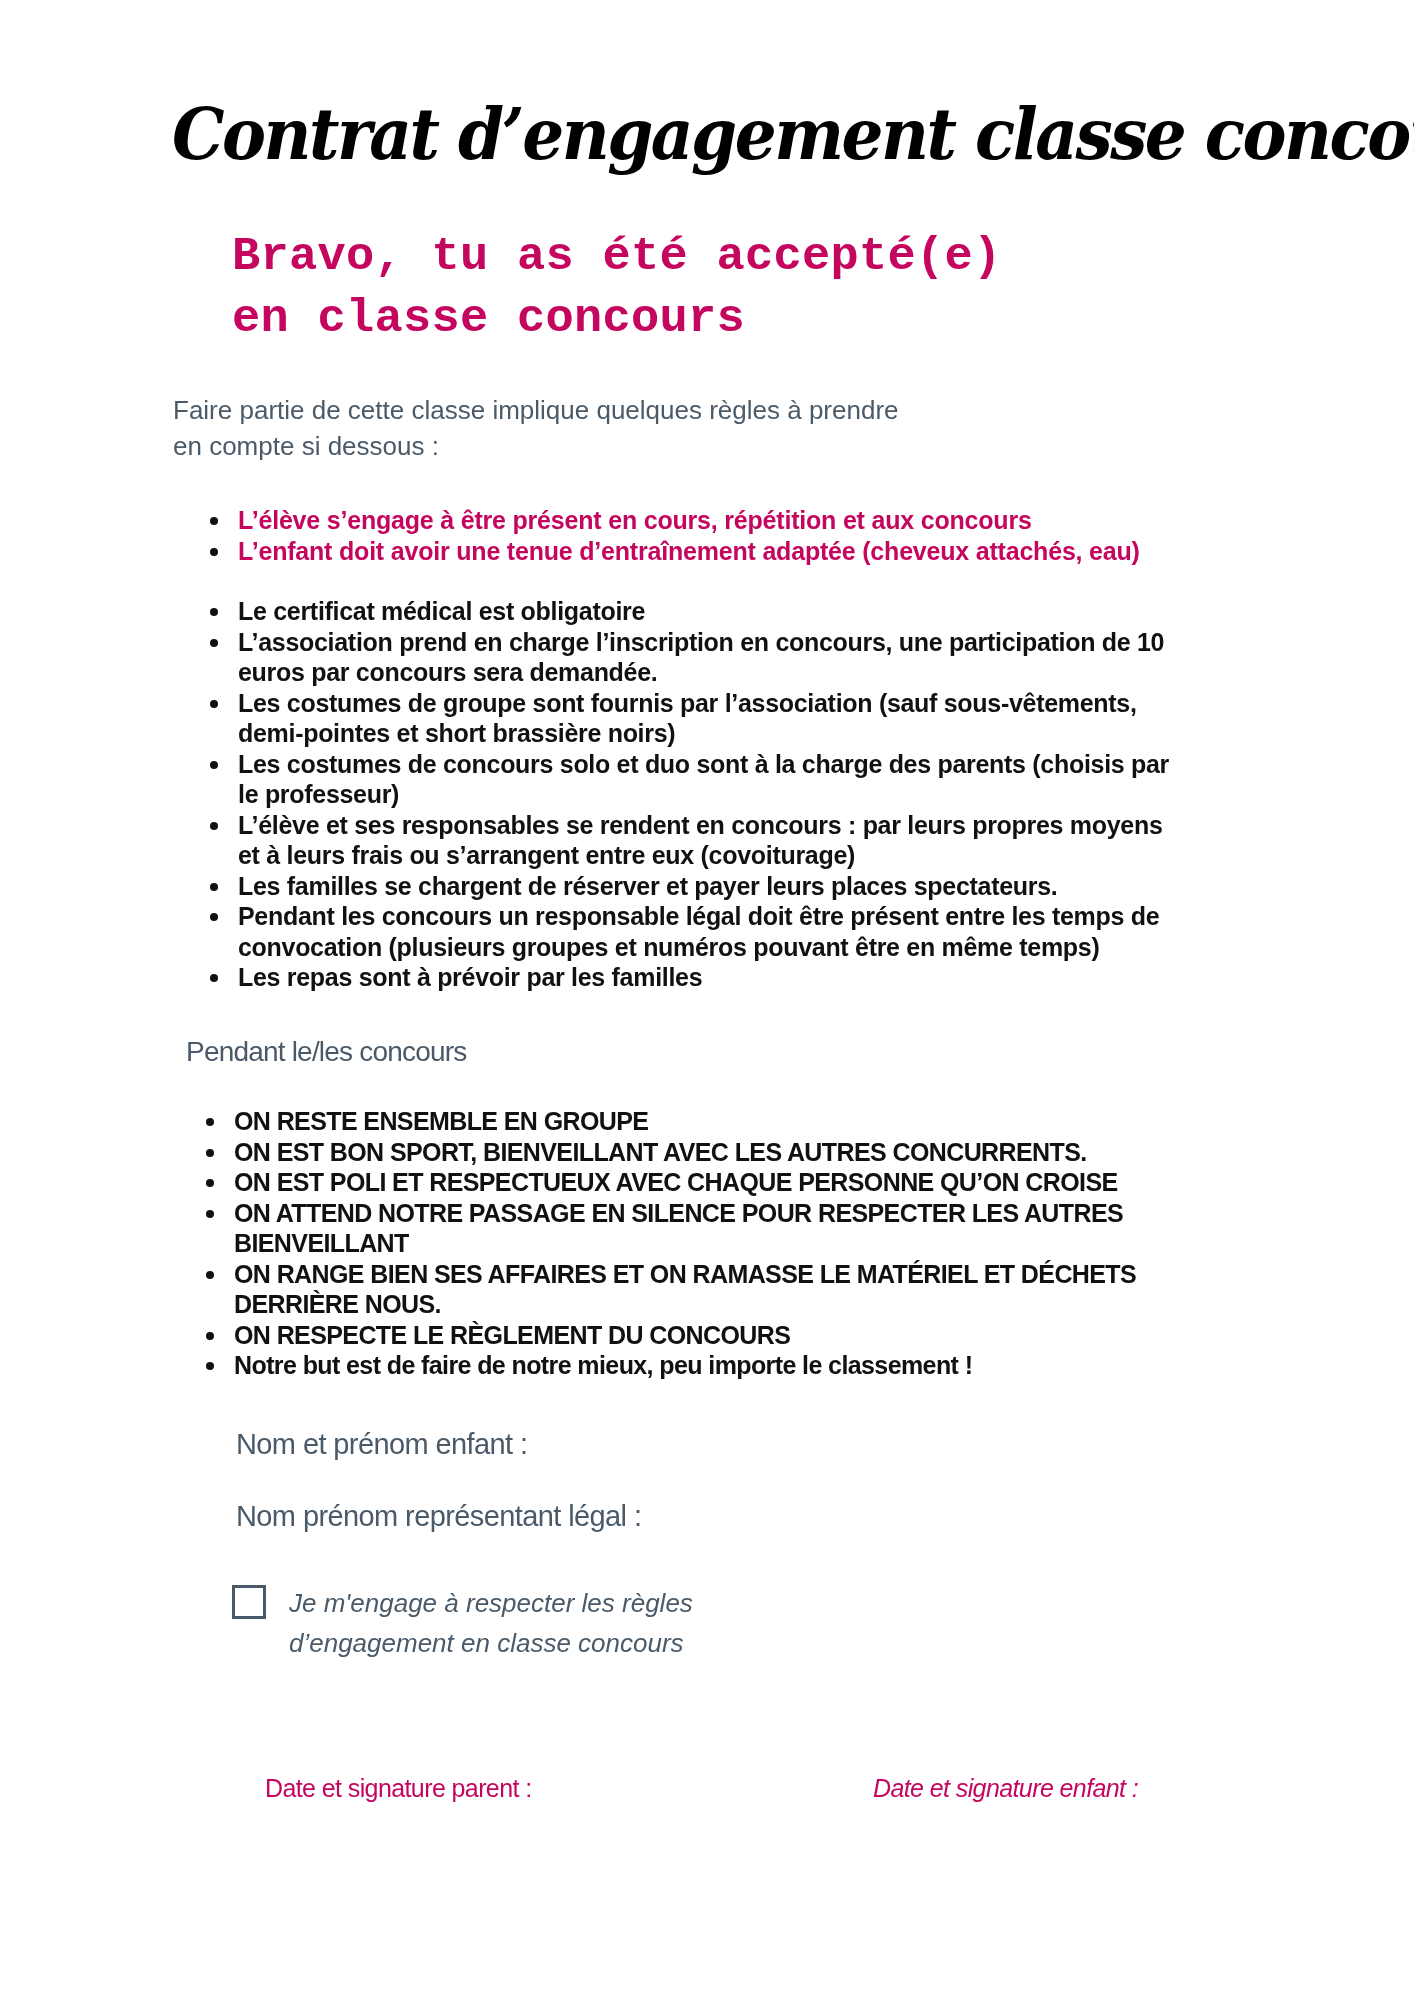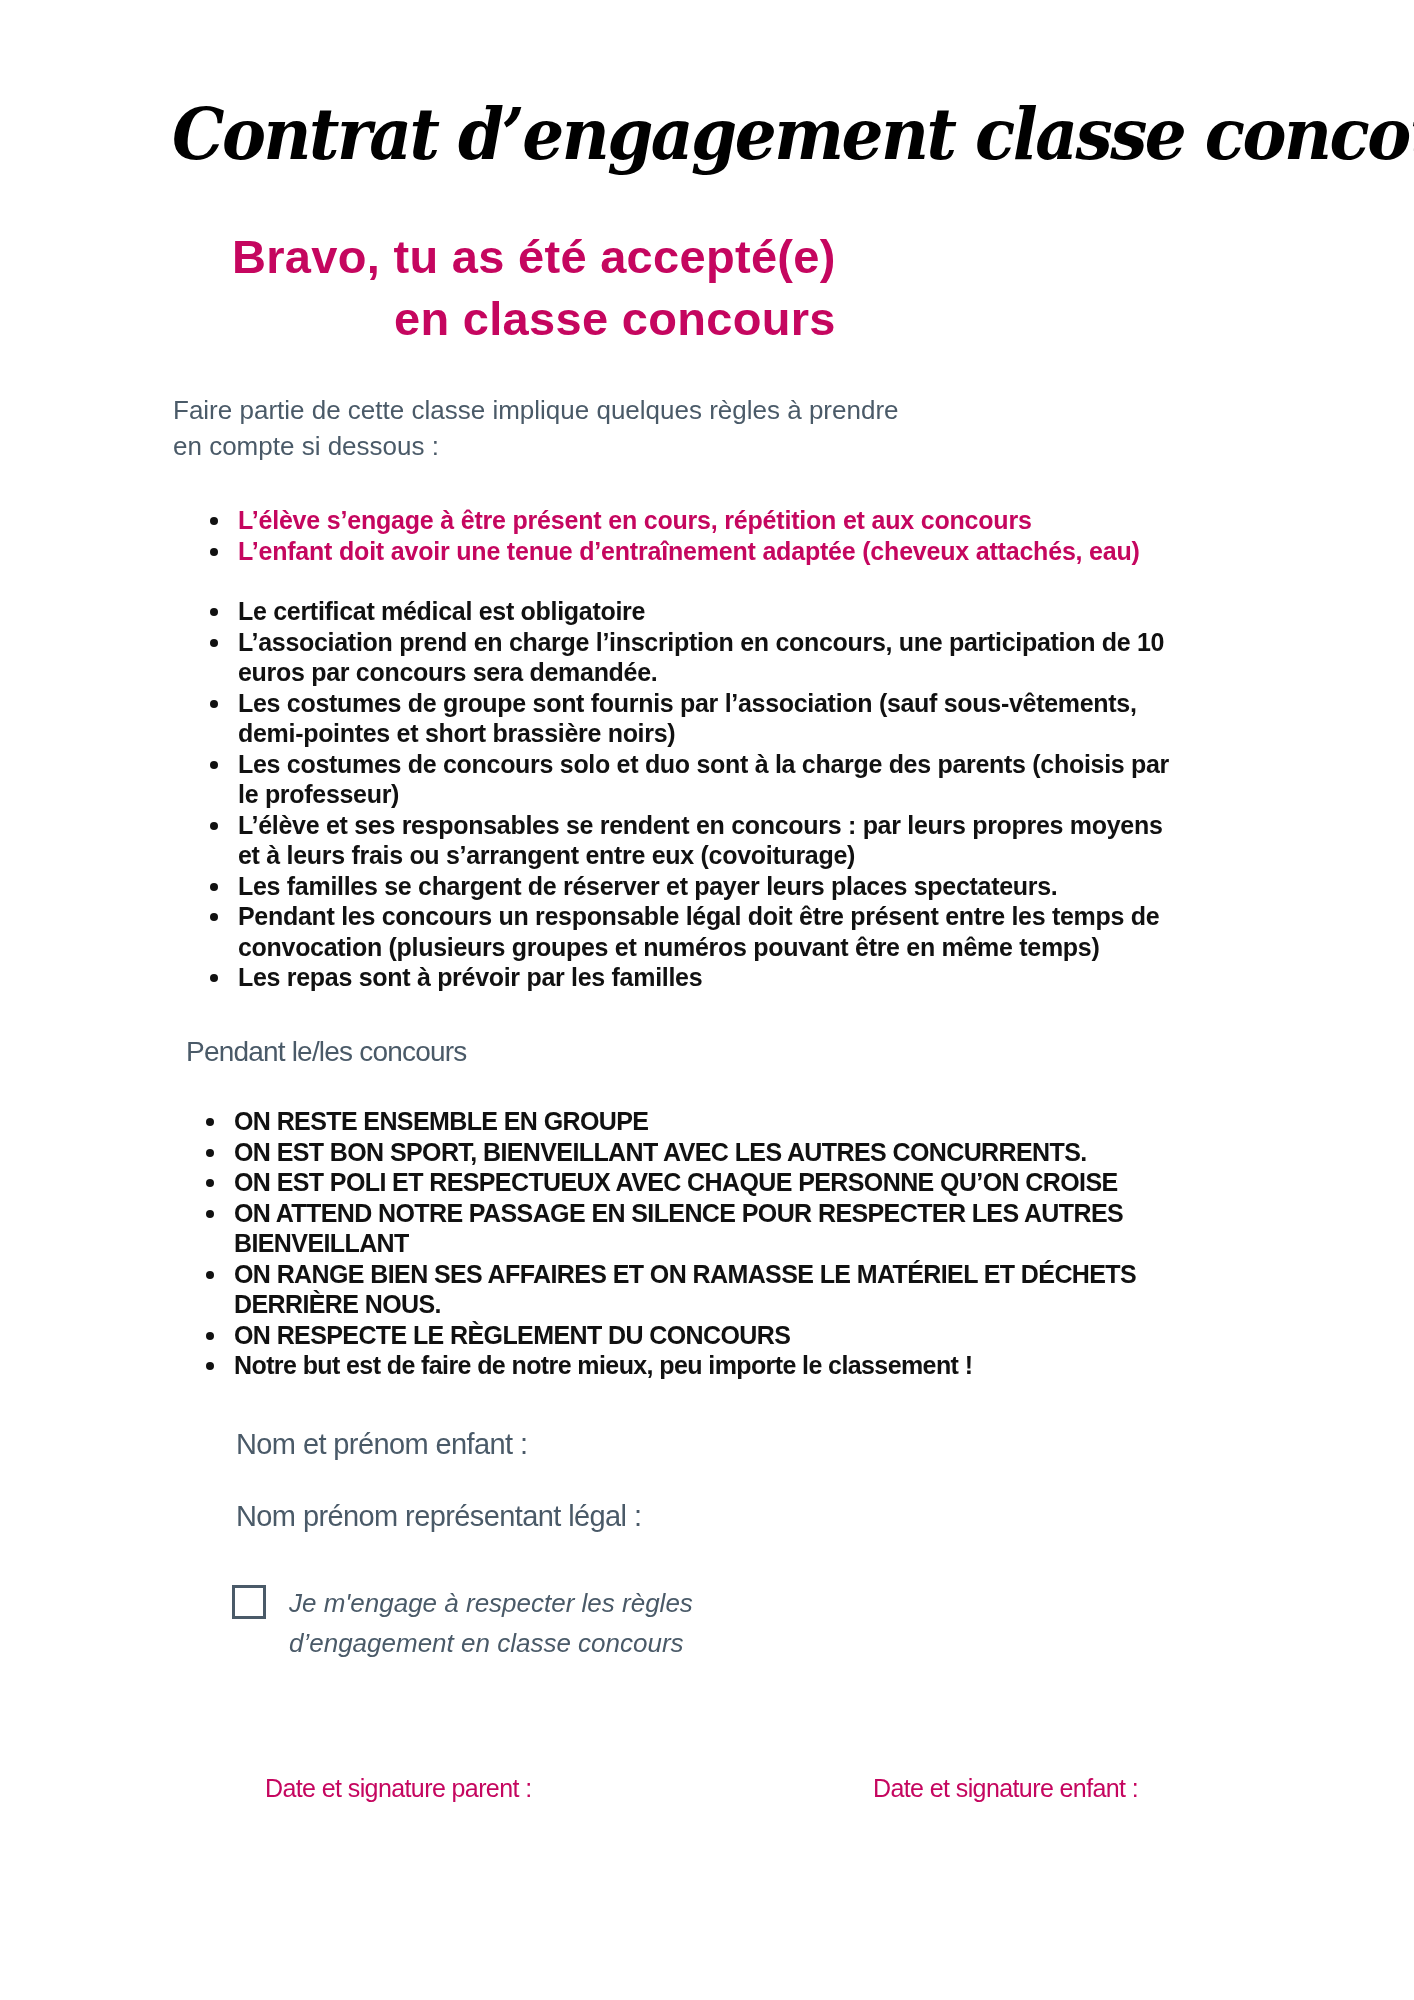--- a/index.html
+++ b/index.html
@@ -34,27 +34,26 @@
       color: #000000;
       white-space: nowrap;
       line-height: 1.2;
       transform: scaleY(1.08);
       transform-origin: left top;
     }
     .headline {
       position: absolute;
       left: 232px;
       top: 226px;
-      font-family: Liberation Sans, sans-serif;
+      font-family: Liberation Mono, monospace;
       font-weight: bold;
       font-size: 47px;
       line-height: 62px;
       color: #C5065F;
       letter-spacing: 0.3px;
-      text-align: right;
     }
     .headline span { display: block; white-space: nowrap; }
     .intro {
       position: absolute;
       left: 173px;
       top: 392px;
       font-size: 26px;
       line-height: 36px;
       color: #4A5A68;
     }
@@ -131,21 +130,21 @@
     .checkbox-label span { display: block; white-space: nowrap; }
     .sig-label {
       position: absolute;
       top: 1774px;
       font-size: 25px;
       color: #C5065F;
       letter-spacing: -0.6px;
       white-space: nowrap;
     }
     .sig-parent { left: 265px; }
-    .sig-child { left: 873px; }
+    .sig-child { left: 873px; font-style: italic; }
   </style>
 </head>
 <body>
 
 <div class="page">
 
   <h1 class="main-title" style="margin:0;">Contrat d’engagement classe concours</h1>
 
   <div class="headline">
     <span>Bravo, tu as été accepté(e)</span>

